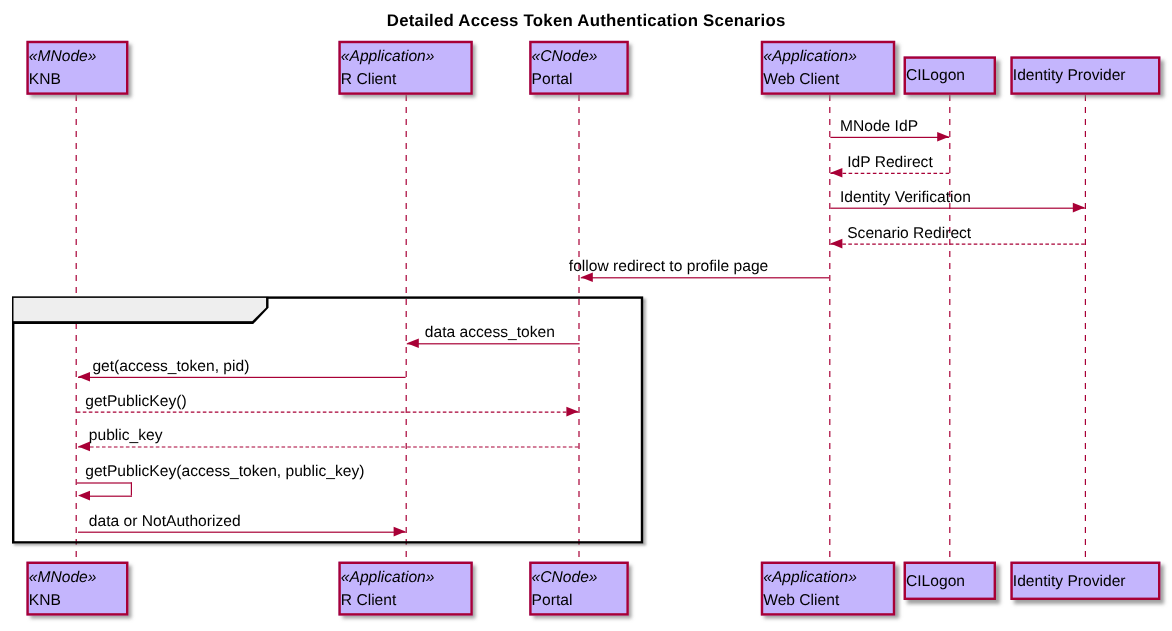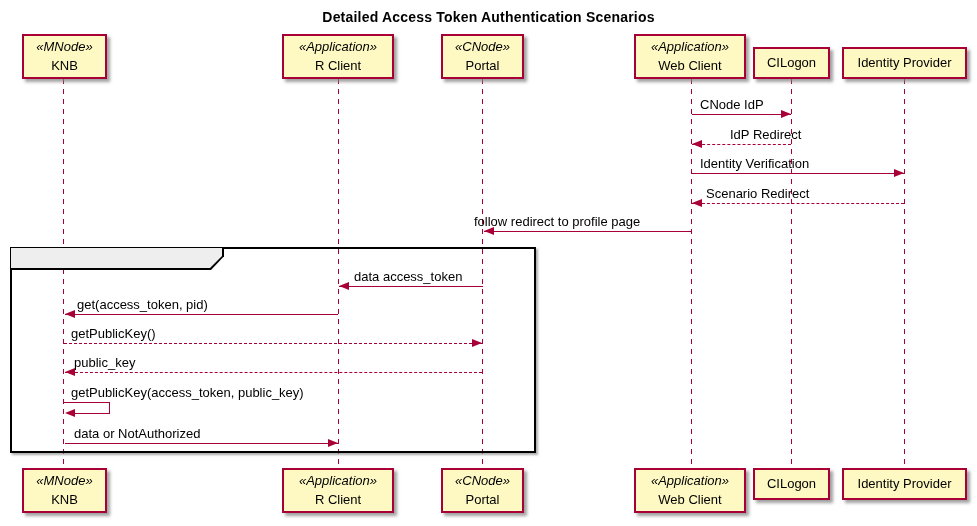--- a/index.html
+++ b/index.html
@@ -11,23 +11,23 @@
     position:absolute; left:0; top:9px; width:977px; text-align:center;
     font-size:14px; font-weight:bold; letter-spacing:.2px;
   }
   .lifeline{
     position:absolute; top:79px; height:390px; width:1px;
     background:repeating-linear-gradient(to bottom,#A80036 0 5px,transparent 5px 10px);
     z-index:1;
   }
   .pbox{
     position:absolute; box-sizing:border-box;
-    background:#fef9c3; border:2px solid #A80036;
+    background:#c4b5fd; border:2px solid #A80036;
     box-shadow:3px 3px 3px rgba(130,130,130,.75);
-    text-align:center; z-index:3;
+    z-index:3;
   }
   .pbox .stereo{font-style:italic; font-size:13px; line-height:20px; padding-top:1px;}
   .pbox .pname{font-size:13px; line-height:18px;}
   .pbox.small .pname{line-height:27px;}
   .frame{
     position:absolute; left:10px; top:247px; width:526px; height:206px;
     box-sizing:border-box; border:2px solid #000;
     box-shadow:2px 2px 2px rgba(140,140,140,.7); z-index:2;
   }
   .frame-tab-outer{
@@ -118,27 +118,27 @@
   </div>
   <div class="pbox small" style="left:842px;top:468px;width:125px;height:32px">
     <div class="pname">Identity Provider</div>
   </div>
 
   <div class="frame"></div>
   <div class="frame-tab-outer"></div>
   <div class="frame-tab-inner"></div>
 
   <div class="msg">
-    <span class="mlabel" style="left:700px;top:97px">CNode IdP</span>
+    <span class="mlabel" style="left:700px;top:97px">MNode IdP</span>
     <i class="mline solid" style="left:692px;top:114px;width:99px"></i>
     <i class="ahead right" style="left:781px;top:110px"></i>
   </div>
 
   <div class="msg">
-    <span class="mlabel" style="left:730px;top:127px">IdP Redirect</span>
+    <span class="mlabel" style="left:706px;top:127px">IdP Redirect</span>
     <i class="mline dashed" style="left:692px;top:144px;width:99px"></i>
     <i class="ahead left" style="left:692px;top:140px"></i>
   </div>
 
   <div class="msg">
     <span class="mlabel" style="left:700px;top:156px">Identity Verification</span>
     <i class="mline solid" style="left:692px;top:173px;width:212px"></i>
     <i class="ahead right" style="left:894px;top:169px"></i>
   </div>
 

